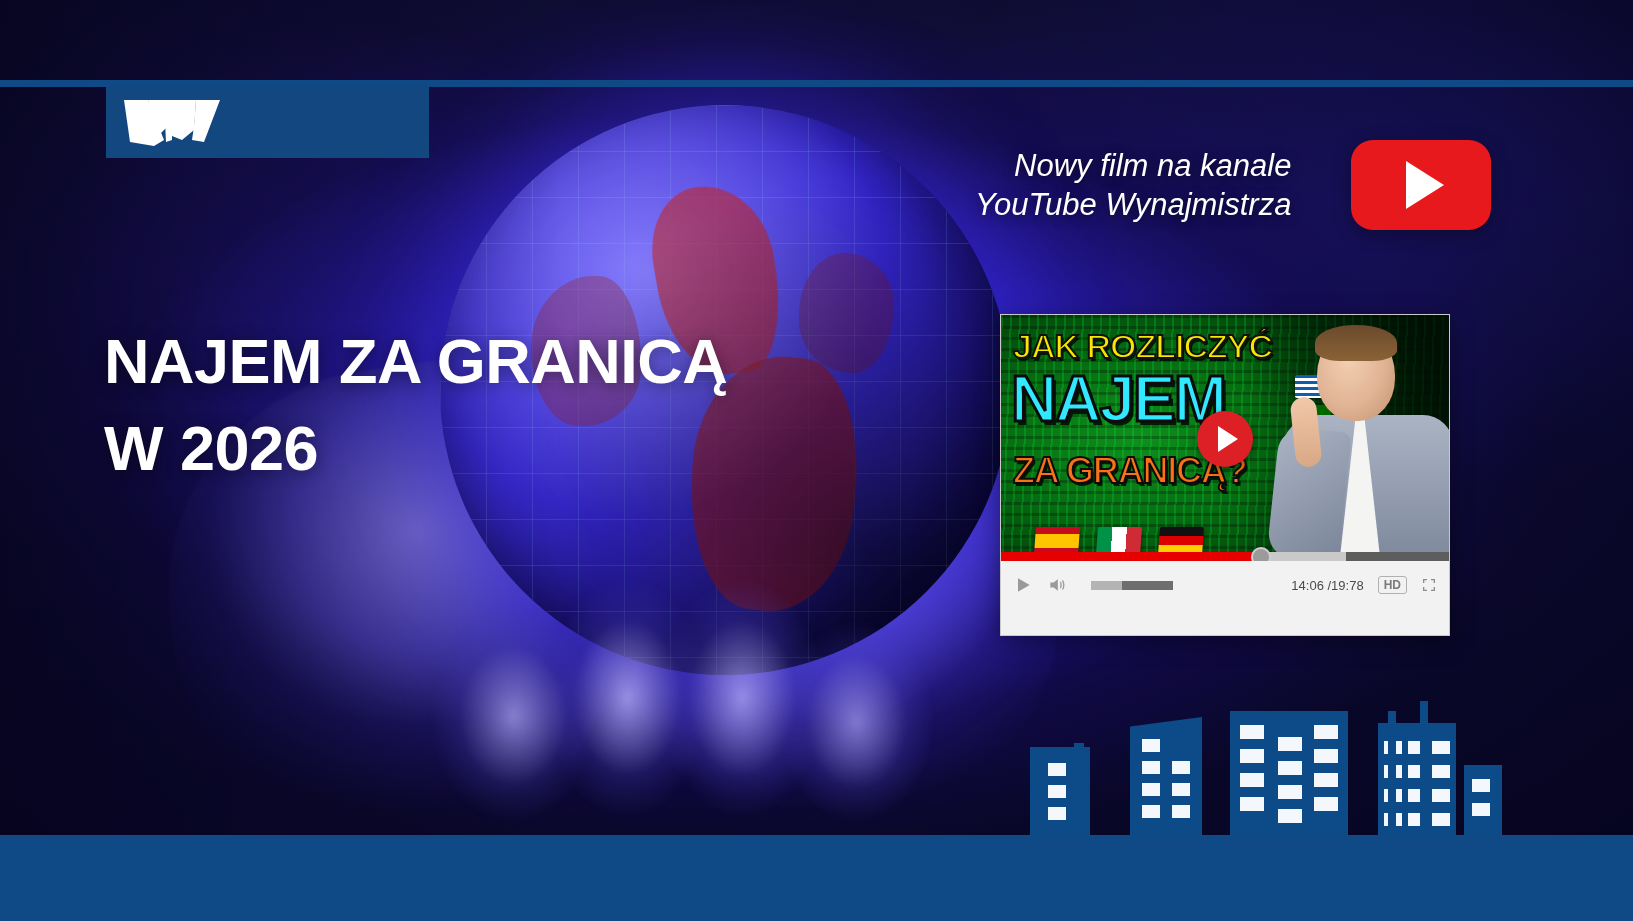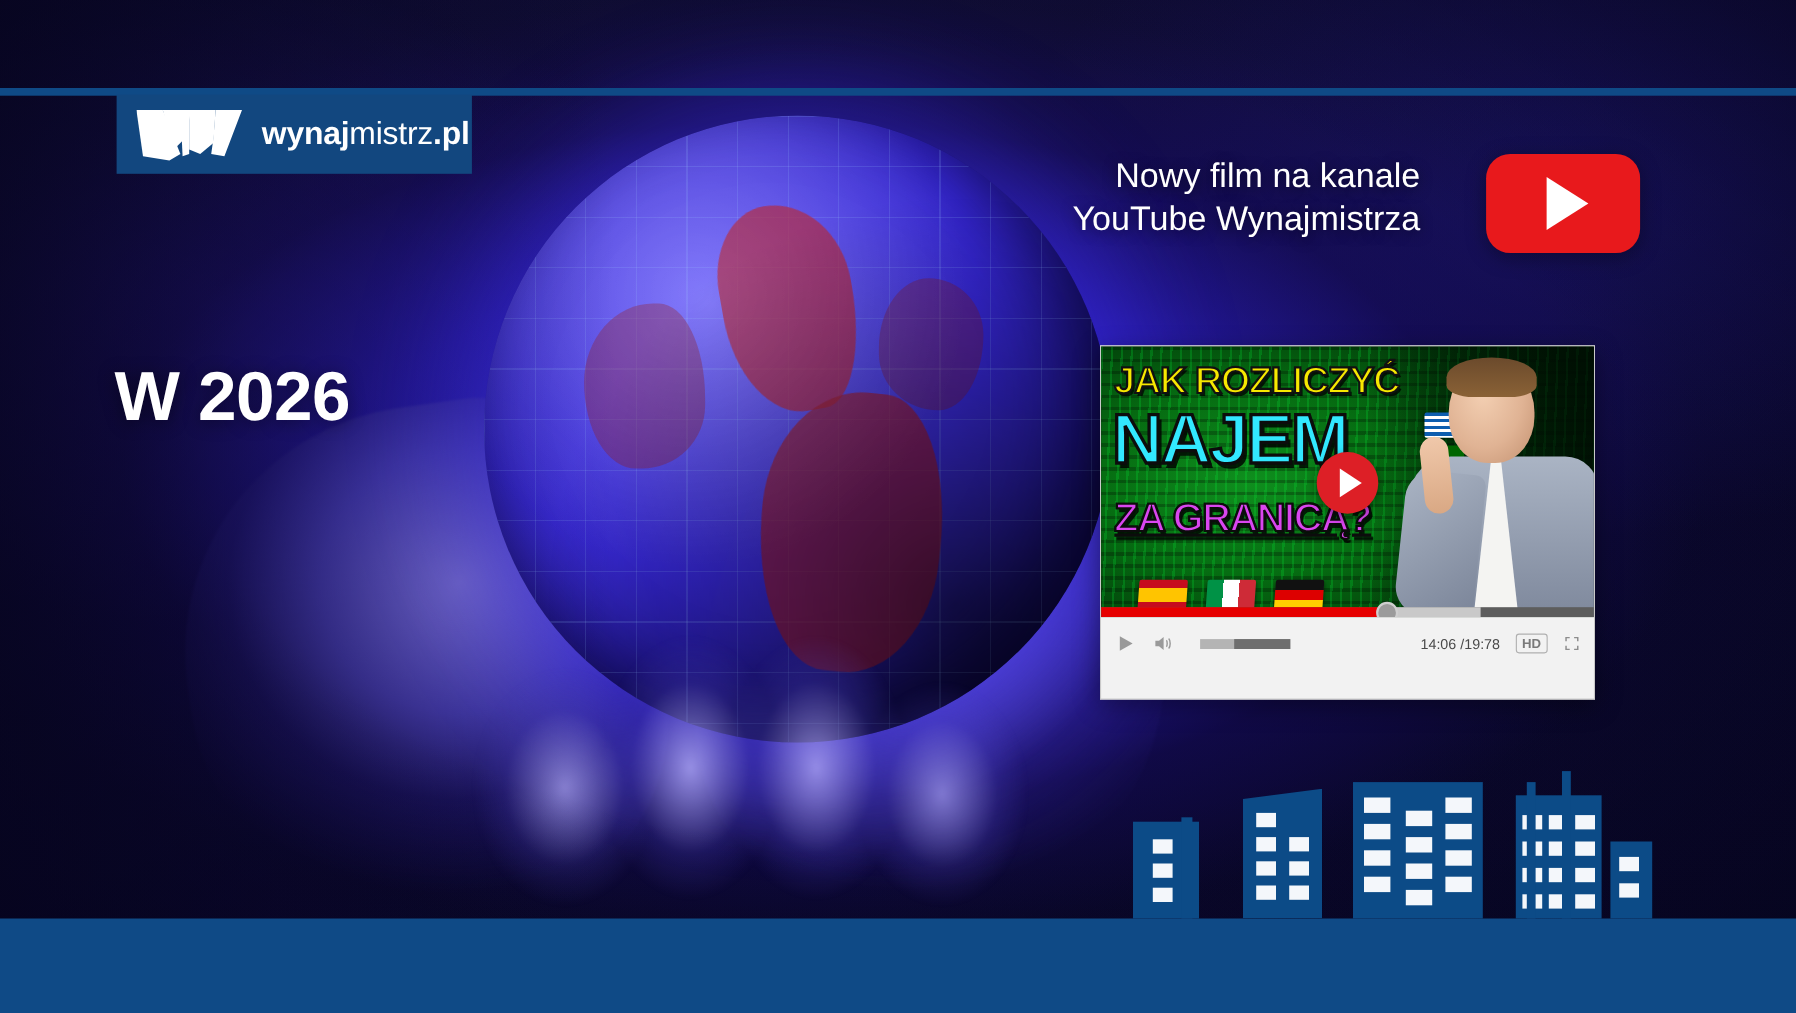--- a/index.html
+++ b/index.html
@@ -93,21 +93,21 @@
   .h-main{
     font-size:63px;font-weight:bold;line-height:1.38;letter-spacing:-0.5px;
     text-shadow:0 2px 16px rgba(0,0,0,0.45);
   }
   .h-sub{
     margin-top:10px;font-size:45px;font-weight:bold;line-height:1.32;letter-spacing:-0.3px;
     text-shadow:0 2px 14px rgba(0,0,0,0.45);
   }
 
   
-  .yt-promo{position:absolute;left:975px;top:140px;display:flex;gap:60px;}
+  .yt-promo{position:absolute;left:975px;top:140px;display:flex;align-items:center;gap:60px;font-style:italic;}
   .yt-lines{color:#fff;font-size:31px;line-height:1.27;text-align:right;
     text-shadow:0 2px 12px rgba(0,0,0,0.5);white-space:nowrap;}
   .yt-btn{
     width:140px;height:90px;background:#e8191c;border-radius:22px;
     display:flex;align-items:center;justify-content:center;flex:0 0 auto;
     box-shadow:0 4px 18px rgba(0,0,0,0.35);
   }
   .yt-tri{width:0;height:0;border-left:38px solid #fff;border-top:24px solid transparent;
     border-bottom:24px solid transparent;margin-left:8px;}
 
@@ -130,23 +130,23 @@
       radial-gradient(ellipse 75% 85% at 30% 50%, #0f8f1e 0%, #066d12 40%, #023f0a 75%, #001c04 100%);
   }
   .thumb-dark-r{position:absolute;right:0;top:0;width:46%;height:100%;
     background:linear-gradient(to right, rgba(0,25,5,0) 0%, rgba(0,18,4,0.55) 40%, rgba(0,12,3,0.8) 100%);}
   .t1{position:absolute;left:12px;top:12px;font-size:34px;font-weight:bold;color:#f7e800;
     -webkit-text-stroke:2px #111;letter-spacing:-1px;font-family:"Liberation Sans", sans-serif;
     text-shadow:2px 3px 0 rgba(0,0,0,0.75);white-space:nowrap;}
   .t2{position:absolute;left:10px;top:52px;font-size:64px;font-weight:bold;color:#32e8ff;
     -webkit-text-stroke:3px #0c0c0c;letter-spacing:-2px;line-height:1;
     text-shadow:3px 4px 0 rgba(0,0,0,0.8);white-space:nowrap;}
-  .t3{position:absolute;left:12px;top:135px;font-size:36px;font-weight:bold;color:#d946ef;
+  .t3{position:absolute;left:12px;top:135px;font-size:36px;font-weight:bold;color:#f97316;
     -webkit-text-stroke:2px #0c0c0c;letter-spacing:-1.2px;
-    text-shadow:2px 3px 0 rgba(0,0,0,0.8);white-space:nowrap;text-decoration:underline;}
+    text-shadow:2px 3px 0 rgba(0,0,0,0.8);white-space:nowrap;}
   .flags{position:absolute;left:34px;bottom:6px;display:flex;gap:18px;align-items:flex-end;}
   .flag{width:44px;height:28px;border-radius:2px;box-shadow:0 2px 4px rgba(0,0,0,0.6);
     transform:skewX(-4deg);}
   .fl-es{background:linear-gradient(to bottom,#c60b1e 0 26%,#ffc400 26% 74%,#c60b1e 74% 100%);}
   .fl-it{background:linear-gradient(to right,#009246 0 33%,#ffffff 33% 66%,#ce2b37 66% 100%);}
   .fl-de{background:linear-gradient(to bottom,#111 0 33%,#dd0000 33% 66%,#ffce00 66% 100%);}
   .flags-r{position:absolute;right:118px;top:60px;display:flex;flex-direction:column;gap:7px;}
   .flag-s{width:36px;height:23px;border-radius:2px;box-shadow:0 1px 3px rgba(0,0,0,0.6);}
   .fl-gr{background:repeating-linear-gradient(to bottom,#0d5eaf 0 3px,#fff 3px 6px);}
   .fl-pt{background:linear-gradient(to right,#006600 0 40%,#ff0000 40% 100%);}
@@ -217,24 +217,24 @@
   <div class="top-rule"></div>
 
   <div class="logo-badge">
     <svg class="logo-mark" viewBox="0 0 100 52">
       <polygon points="0,4 24,4 40,44 30,50 6,46" fill="#ffffff"></polygon>
       <polygon points="24,4 50,4 44,30 34,40" fill="#ffffff"></polygon>
       <polygon points="40,4 48,4 48,44 42,46" fill="#ffffff"></polygon>
       <polygon points="48,4 72,4 70,34 58,44 48,40" fill="#ffffff"></polygon>
       <polygon points="72,4 96,4 80,46 68,44 70,30" fill="#ffffff"></polygon>
     </svg>
-    <div class="logo-text"><b>wynaj</b><span class="mid">mistrz</span><b>.pl</b></div>
   </div>
 
   <div class="headline">
+    <div class="h-main">NAJEM ZA GRANICĄ</div>
     <div class="h-main">W 2026</div>
   </div>
 
   <div class="yt-promo">
     <div class="yt-lines">
       <div>Nowy film na kanale</div>
       <div>YouTube Wynajmistrza</div>
     </div>
     <div class="yt-btn">
       <span class="yt-tri"></span>

